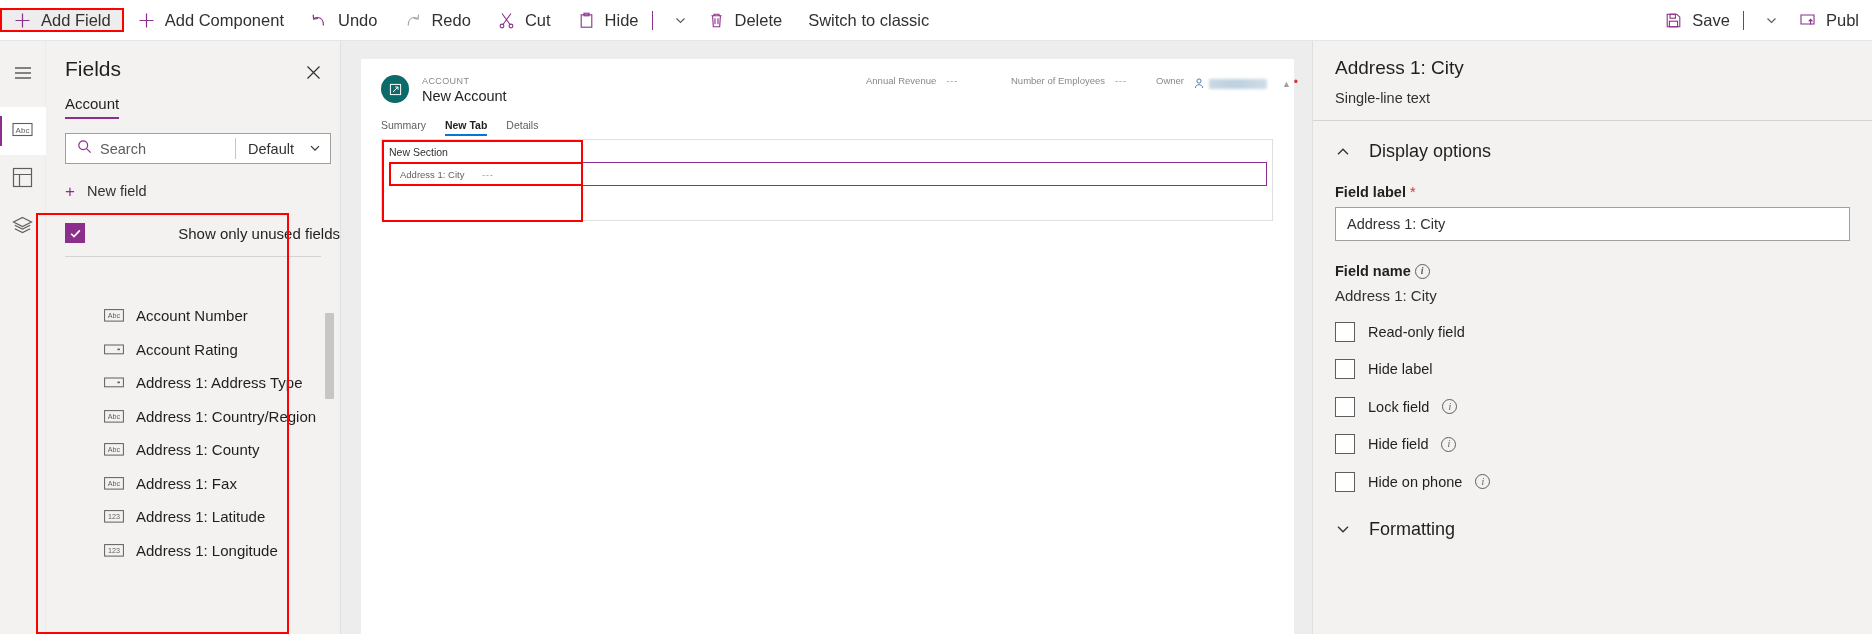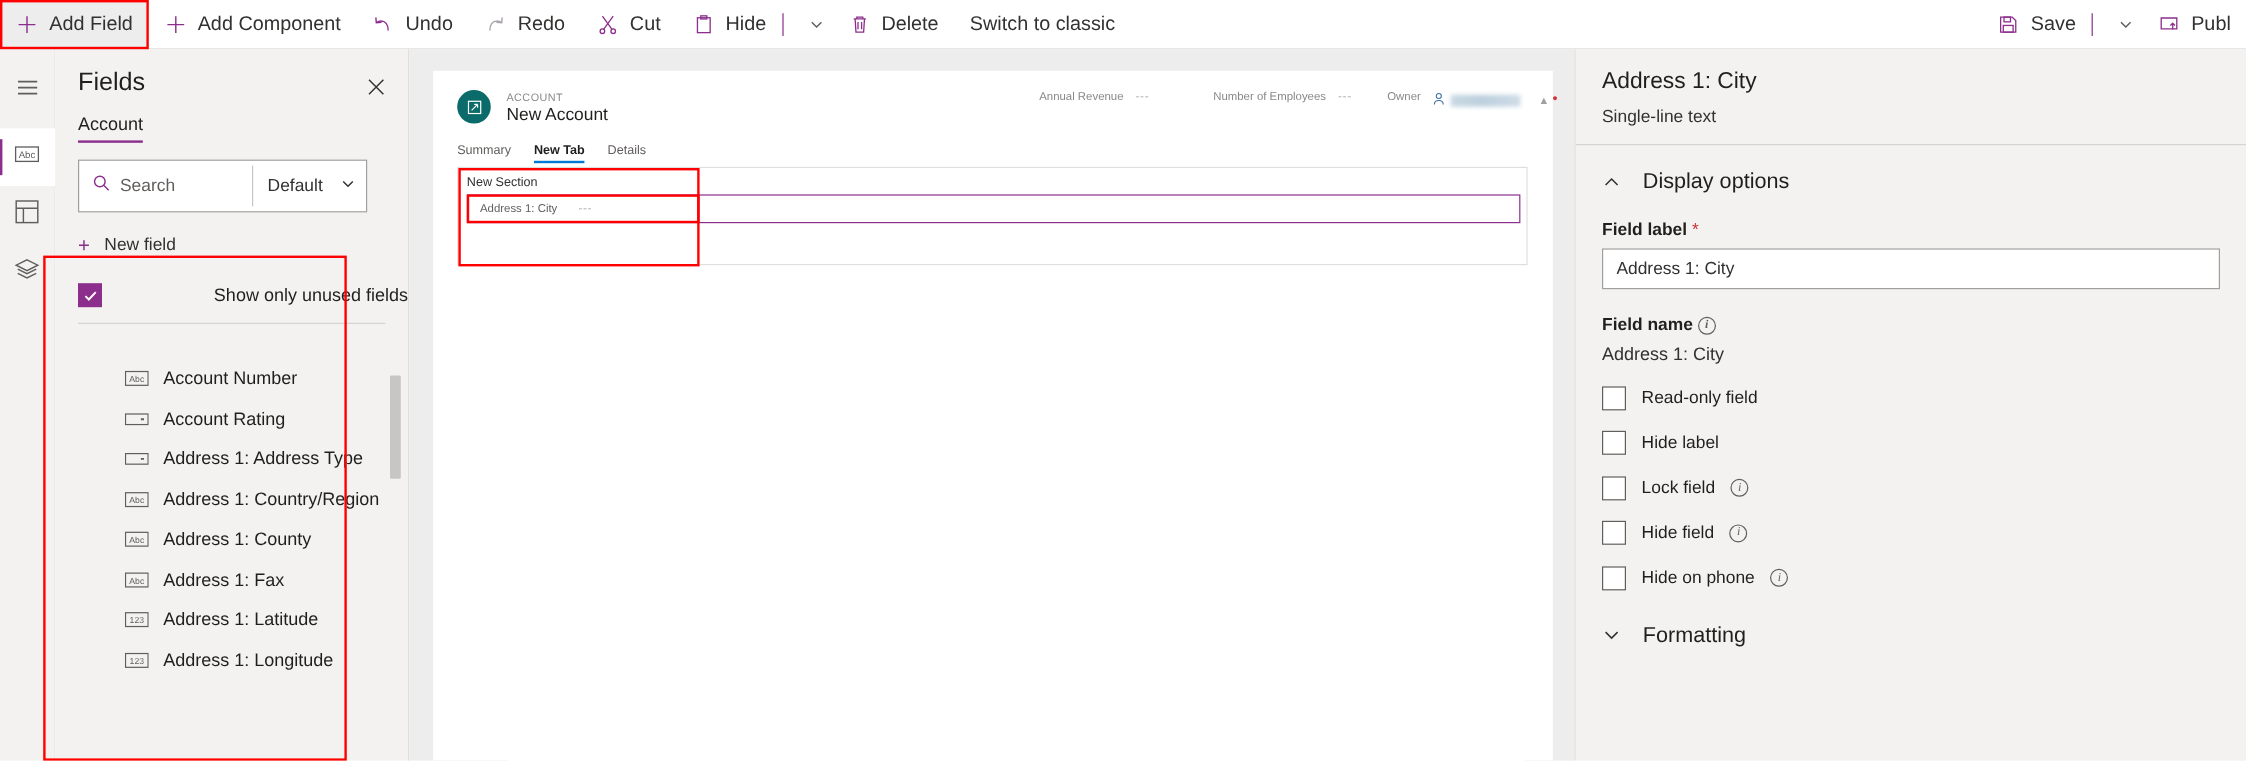--- a/index.html
+++ b/index.html
@@ -18,21 +18,21 @@
   .cmdbar {
     height: 41px; width: 100%;
     background: #ffffff;
     display: flex; align-items: center;
     border-bottom: 1px solid #e6e6e6;
     position: relative;
     font-size: 16.5px;
   }
   .cmd {
     display: flex; align-items: center; gap: 9px;
-    height: 41px; padding: 0 13px;
+    height: 24px; padding: 0 13px;
     color: #323130; cursor: pointer; white-space: nowrap;
   }
   .cmd.active-outline {
     background: #ededed;
     outline: 2px solid #ff0000; outline-offset: -2px;
     position: relative; z-index: 5;
   }
   .cmd .glyph {
     color: #8c2f8c; display: inline-flex;
     align-items: center; justify-content: center;
@@ -95,22 +95,22 @@
   .fp-tabs { margin: 14px 0 0 19px; display: flex; }
   .fp-tab {
     font-size: 15px; color: #201f1e; padding-bottom: 7px;
     position: relative; cursor: pointer; font-weight: 400;
   }
   .fp-tab.sel::after {
     content: ""; position: absolute; left: 0; right: 0; bottom: 0;
     height: 2.5px; background: #8c2f8c;
   }
   .fp-search-row {
-    margin: 14px 34px 0 19px;
-    height: 44px; display: flex;
+    margin: 14px 9px 0 19px;
+    height: 31px; display: flex;
     border: 1px solid #a19f9d; background: #ffffff;
   }
   .fp-search {
     flex: 1 1 auto; display: flex; align-items: center; gap: 8px;
     padding-left: 11px; min-width: 0;
   }
   .fp-search .mag { color: #8c2f8c; flex: 0 0 auto; }
   .fp-search input {
     border: none; outline: none; font-size: 14.5px;
     font-family: inherit; color: #323130; width: 100%;

